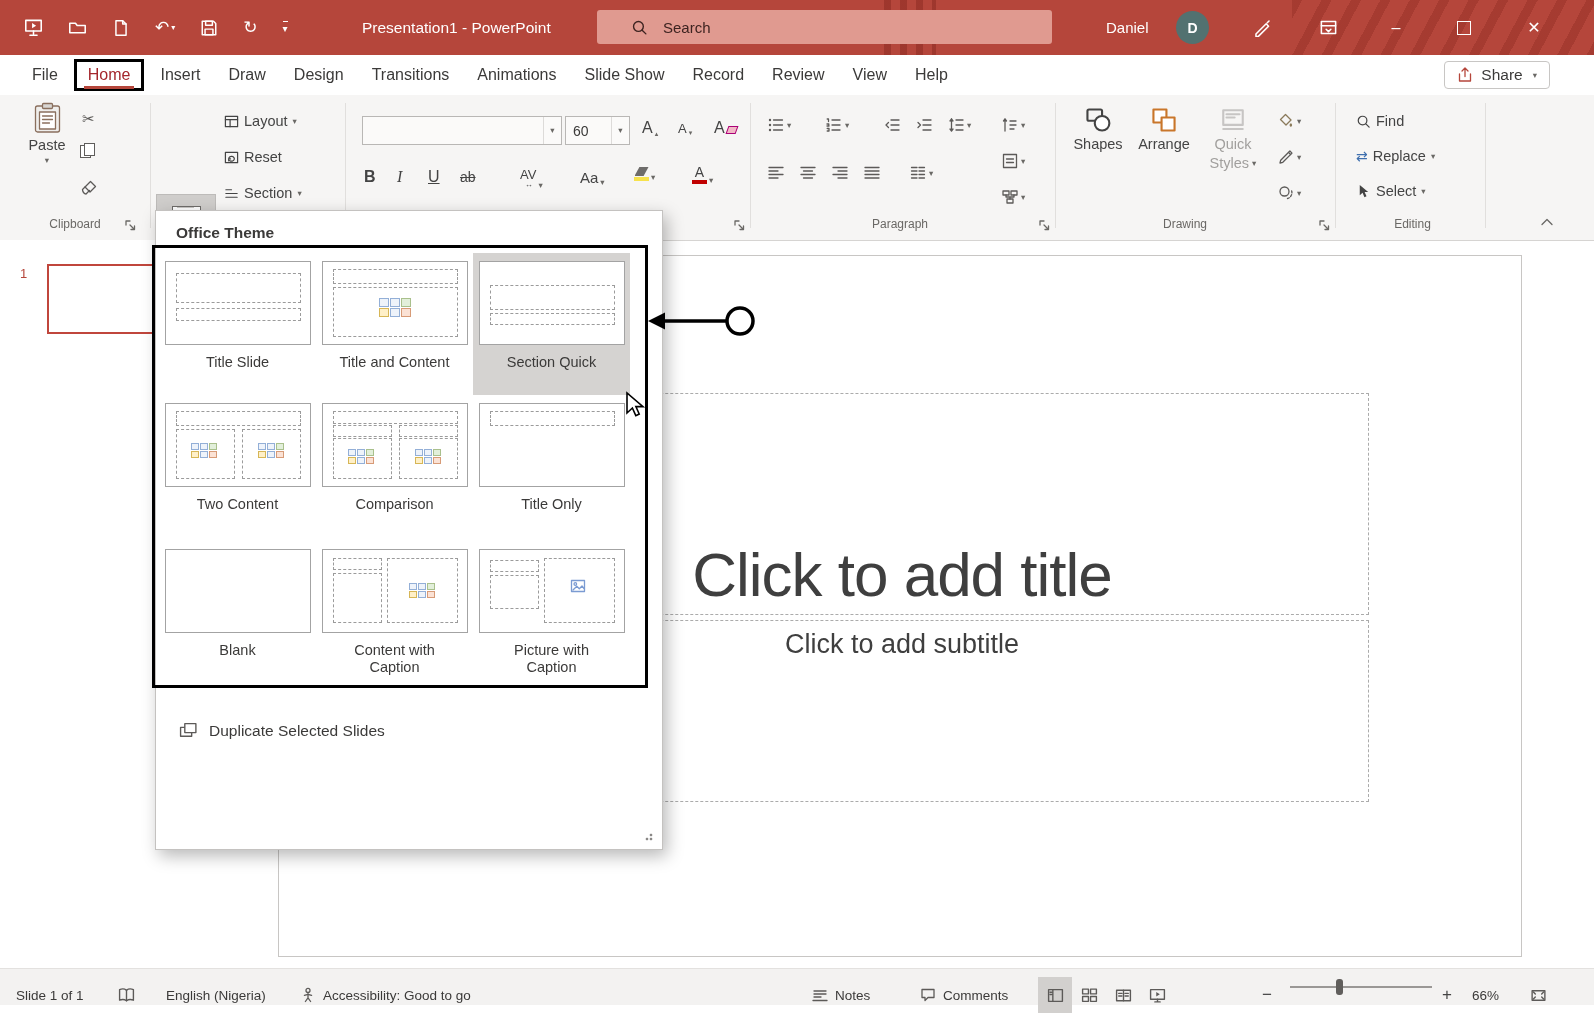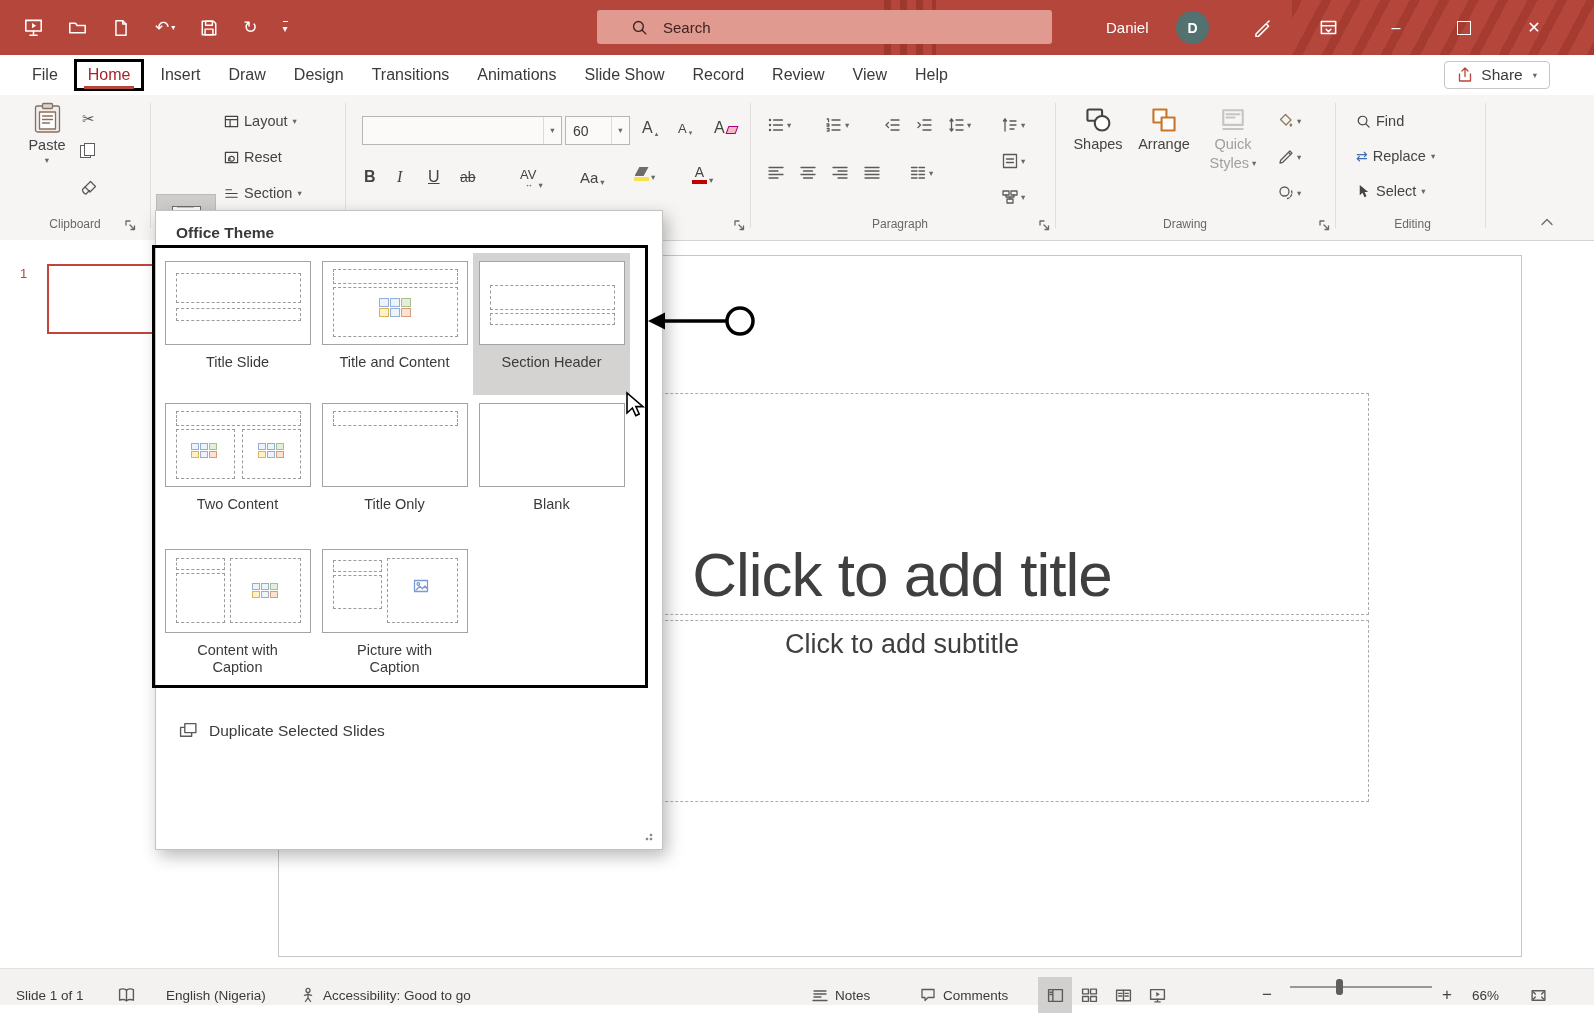--- a/index.html
+++ b/index.html
@@ -345,20 +345,21 @@
             <use href="#i-save"></use>
           </svg>
         </span>
       <span class="qi">
           <span>↻</span>
         </span>
       <span class="qi" style="border-top:1.4px solid #fff;padding-top:1px;font-size:10px">
           <span>▾</span>
         </span>
     </div>
+    <div class="doc-title">Presentation1 - PowerPoint</div>
     <div class="search">
       <svg class="ico" width="17" height="17">
           <use href="#i-search"></use>
         </svg>
       <input type="text" placeholder="Search" style="">
     </div>
     <div class="user-name">Daniel</div>
     <div class="avatar">
         <span>D</span>
       </div>
@@ -733,21 +734,21 @@
             </span>
         </div>
         <div class="clabel">Title and Content</div>
       </div>
 
       <div class="cell sel">
         <div class="mthumb">
           <div class="dash" style="left:7%;top:28%;width:86%;height:28%"></div>
           <div class="dash" style="left:7%;top:62%;width:86%;height:12%"></div>
         </div>
-        <div class="clabel">Section Header</div>
+        <div class="clabel">Section Quick</div>
       </div>
 
       <div class="cell">
         <div class="mthumb">
           <div class="dash" style="left:7%;top:8%;width:86%;height:16%"></div>
           <div class="dash" style="left:7%;top:30%;width:40%;height:59%"></div>
           <div class="dash" style="left:53%;top:30%;width:40%;height:59%"></div>
           <span class="icons6 sm" style="left:27%;top:48%;transform:translateX(-50%)">
               <i></i>
               <i></i>
@@ -761,20 +762,46 @@
               <i></i>
               <i></i>
               <i></i>
               <i></i>
               <i></i>
             </span>
         </div>
         <div class="clabel">Two Content</div>
       </div>
 
+      <div class="cell">
+        <div class="mthumb">
+          <div class="dash" style="left:7%;top:8%;width:86%;height:14%"></div>
+          <div class="dash" style="left:7%;top:26%;width:40%;height:12%"></div>
+          <div class="dash" style="left:53%;top:26%;width:40%;height:12%"></div>
+          <div class="dash" style="left:7%;top:42%;width:40%;height:47%"></div>
+          <div class="dash" style="left:53%;top:42%;width:40%;height:47%"></div>
+          <span class="icons6 sm" style="left:27%;top:55%;transform:translateX(-50%)">
+              <i></i>
+              <i></i>
+              <i></i>
+              <i></i>
+              <i></i>
+              <i></i>
+            </span>
+          <span class="icons6 sm" style="left:73%;top:55%;transform:translateX(-50%)">
+              <i></i>
+              <i></i>
+              <i></i>
+              <i></i>
+              <i></i>
+              <i></i>
+            </span>
+        </div>
+        <div class="clabel">Comparison</div>
+      </div>
 
       <div class="cell">
         <div class="mthumb">
           <div class="dash" style="left:7%;top:8%;width:86%;height:16%"></div>
         </div>
         <div class="clabel">Title Only</div>
       </div>
 
       <div class="cell">
         <div class="mthumb"></div>

